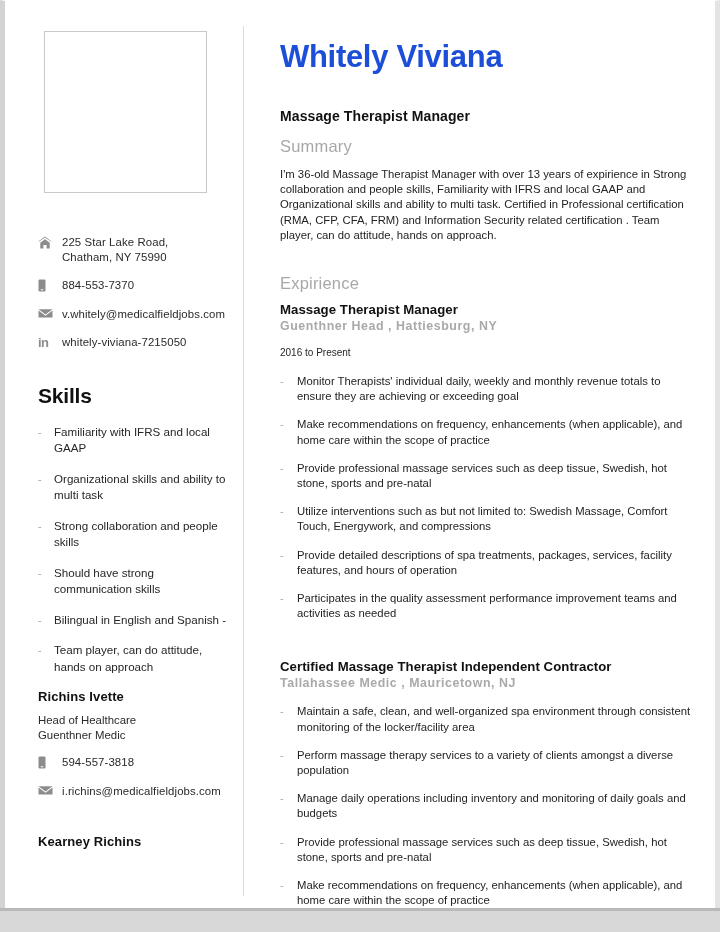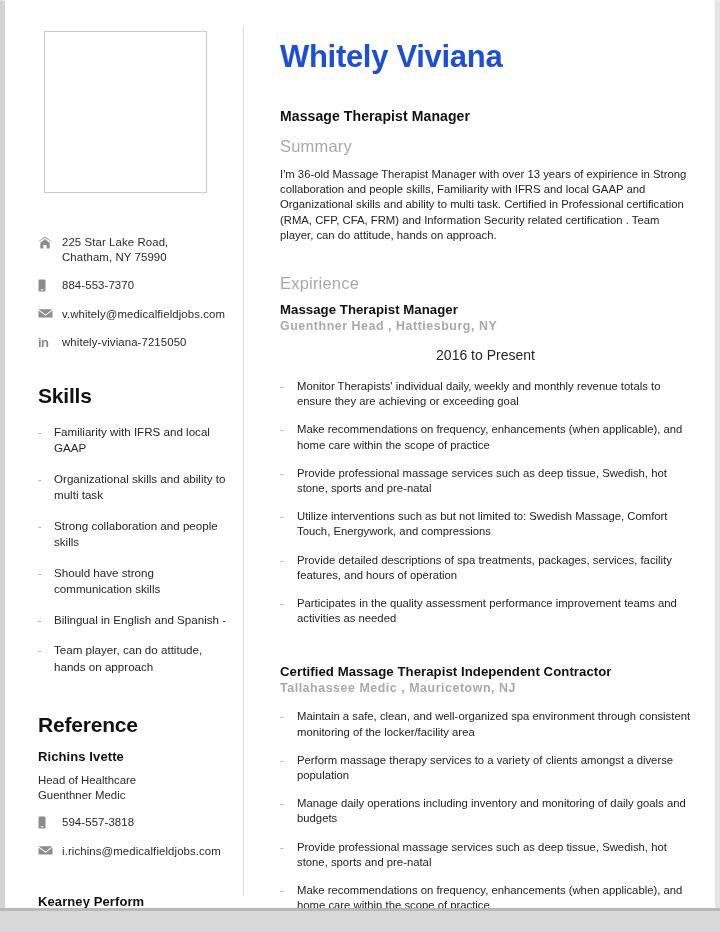--- a/index.html
+++ b/index.html
@@ -195,24 +195,23 @@
     margin-bottom: 2px;
   }
   .exp-company {
     font-size: 12.4px;
     font-weight: bold;
     color: #a9a9a9;
     letter-spacing: 0.55px;
     margin-bottom: 14px;
   }
   .exp-dates {
-    font-size: 14px;
+    font-size: 10px;
     color: #262626;
     margin-bottom: 16px;
-    text-align: center;
   }
 
   .bullet {
     display: flex;
     align-items: flex-start;
     margin-bottom: 13px;
   }
   .bullet .dash {
     line-height: 15px;
     margin-right: 7px;
@@ -299,21 +298,20 @@
         <div class="skill-item">
           <span class="dash">-</span>
           <span class="skill-text">Bilingual in English and Spanish -</span>
         </div>
         <div class="skill-item">
           <span class="dash">-</span>
           <span class="skill-text">Team player, can do attitude, hands on approach</span>
         </div>
       </div>
 
-      <div class="side-heading ref">Reference</div>
 
       <div class="ref-block">
         <div class="ref-name">Richins Ivette</div>
         <div class="ref-role" style="white-space: pre-line;">Head of Healthcare
 Guenthner Medic</div>
         <div class="contact-row">
           <span class="c-icon">
             <svg width="8" height="13" viewBox="0 0 8 13">
               <rect x="0.5" y="0.5" width="7" height="12" rx="1.3" fill="#8c8c8c"></rect>
               <rect x="2.6" y="10.3" width="2.8" height="1" rx="0.5" fill="#ffffff"></rect>
@@ -326,21 +324,21 @@
             <svg width="15" height="11" viewBox="0 0 15 11">
               <path fill="#8c8c8c" d="M0.5 1.2 L14.5 1.2 L7.5 6.6 Z"></path>
               <path fill="#8c8c8c" d="M0.5 2.4 L0.5 9.6 L14.5 9.6 L14.5 2.4 L7.5 7.8 Z"></path>
             </svg>
           </span>
           <span class="c-text">i.richins@medicalfieldjobs.com</span>
         </div>
       </div>
 
       <div class="ref-block second">
-        <div class="ref-name">Kearney Perform</div>
+        <div class="ref-name">Kearney Richins</div>
 
       </div>
 
     </div>
 
     <div class="divider"></div>
 
     <div class="main">
 
       <div class="name">Whitely Viviana</div>

